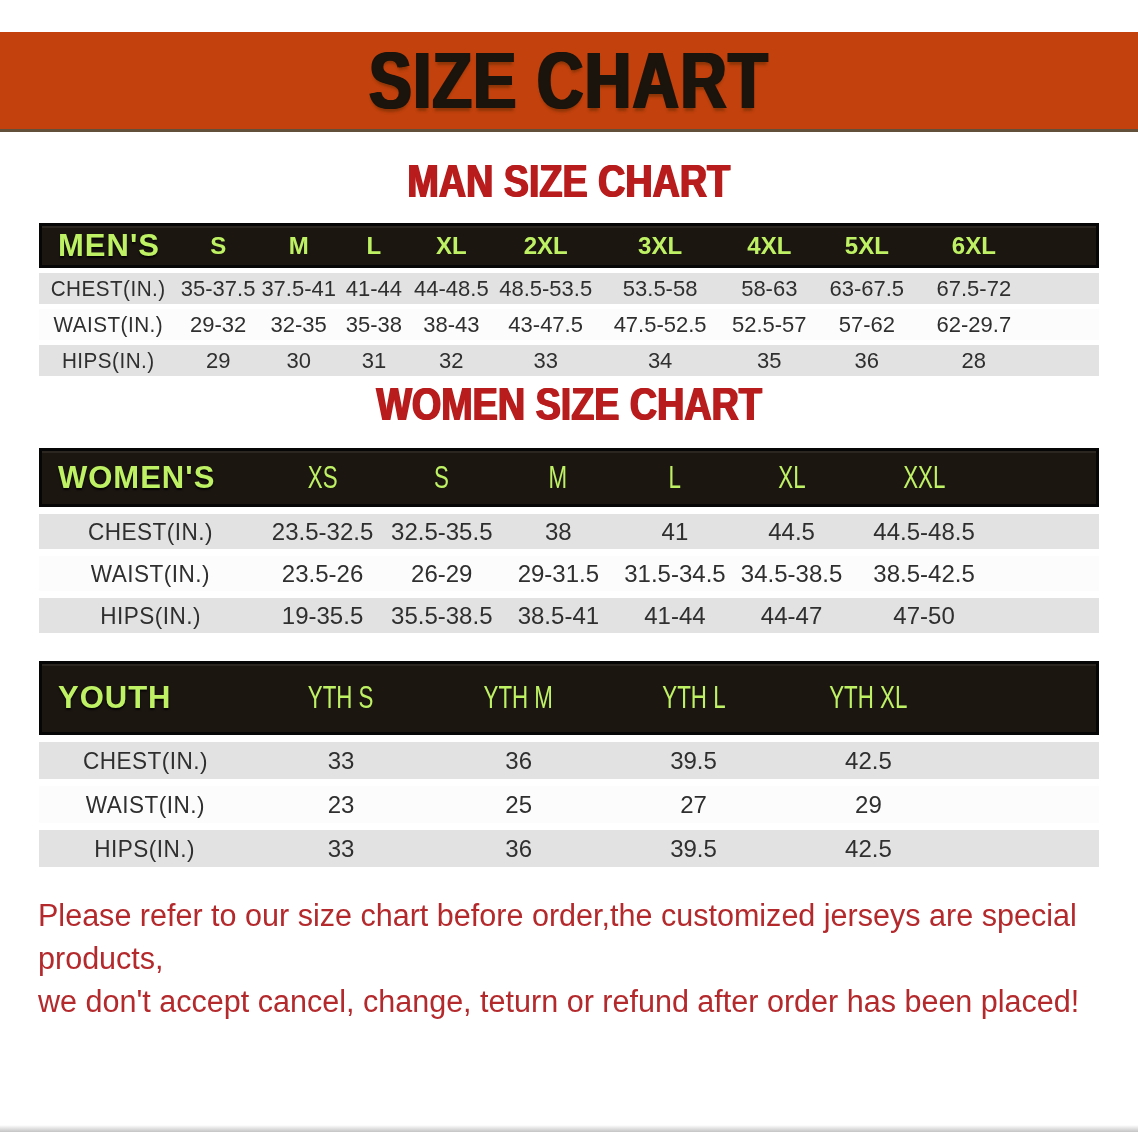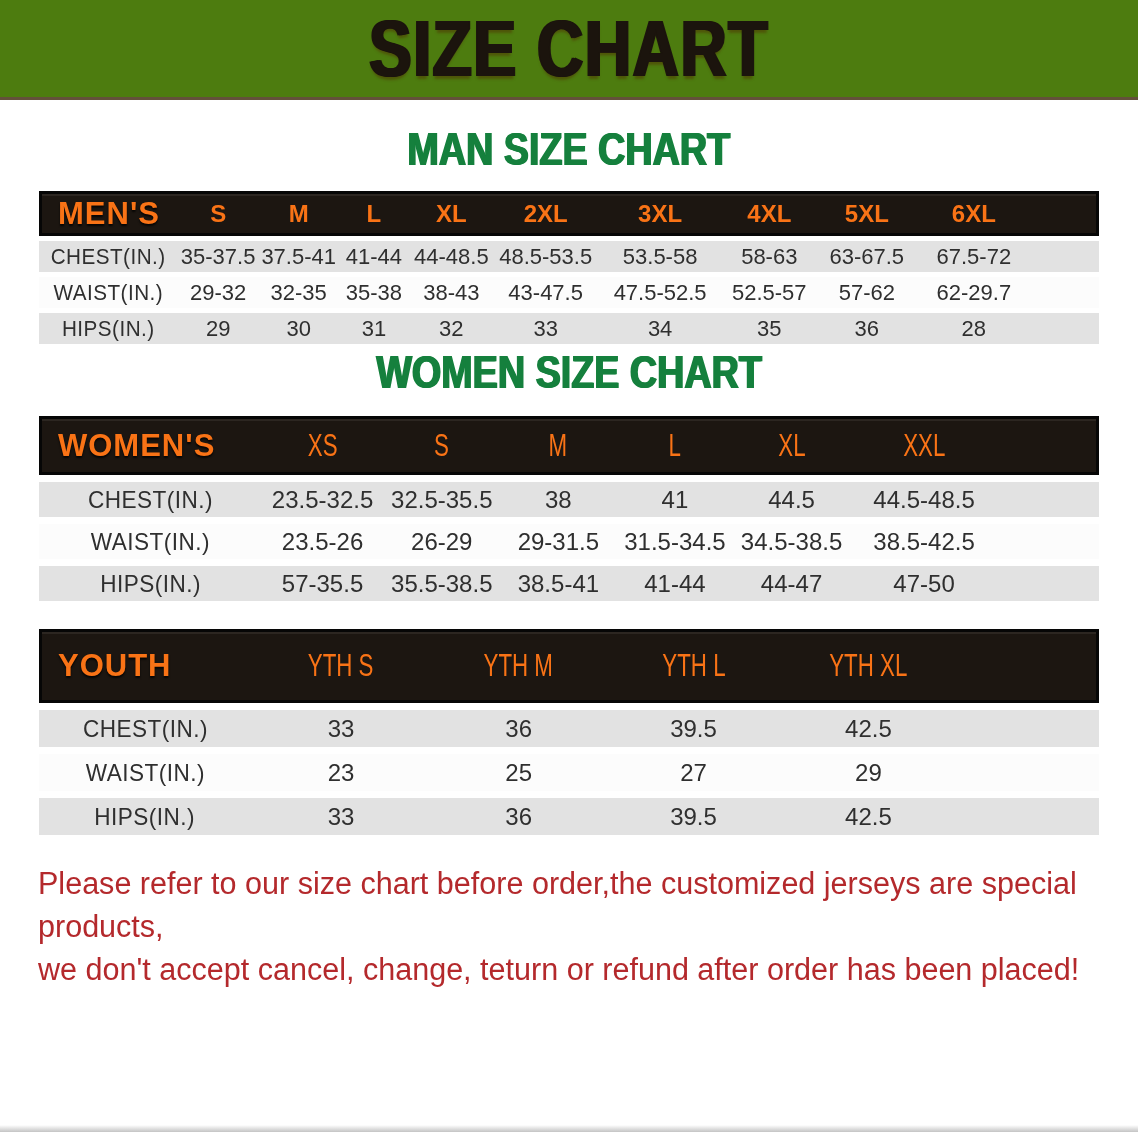--- a/index.html
+++ b/index.html
@@ -8,35 +8,35 @@
     position:relative;
     width:1138px; height:1132px;
     overflow:hidden;
     background:#ffffff;
     font-family:"Liberation Sans", sans-serif;
   }
 
   
   .banner {
     height:100px;
-    background:#4d7c0f;
+    background:#c2410c;
     border-bottom:3px solid #63503a;
-    display:flex; align-items:center; justify-content:center;
+    display:flex; align-items:center; justify-content:center;margin-top:32px;
   }
   .banner-text {
     display:inline-block;
     font-size:80px; font-weight:700; line-height:1;
     color:#1b140d;
     letter-spacing:2px;
     transform:scaleX(0.80);
     text-shadow: 2px 0 0 #1b140d, -2px 0 0 #1b140d, 0 3px 3px rgba(80,40,0,0.45);
   }
 
   
-  .section-title { text-align:center; color:#15803d; }
+  .section-title { text-align:center; color:#b91c1c; }
   .section-title > span {
     display:inline-block;
     font-size:46px; font-weight:700; line-height:1;
     transform:scaleX(0.82);
     text-shadow:1px 0 0 currentColor, -1px 0 0 currentColor;
   }
   .t-men   { margin-top:26px; }
   .t-women { }
   .t-youth { margin-top:52px; }
 
@@ -48,21 +48,21 @@
     table-layout:fixed;
   }
   .men-table   { border-spacing:0 5px; }
   .women-table { border-spacing:0 7px; margin-top:12px; }
   .youth-table { border-spacing:0 7px; margin-top:16px; }
 
   th, td { text-align:center; vertical-align:middle; padding:0; overflow:hidden; white-space:nowrap; }
 
   thead th {
     background:#1c1611;
-    color:#f97316;
+    color:#bef264;
     border-top:3px solid #060606;
     border-bottom:3px solid #060606;
     box-shadow: inset 0 2px 0 rgba(255,255,255,0.07);
   }
   thead th.corner { text-align:left; padding-left:16px; border-left:3px solid #060606; }
   thead th.spacer-h { border-right:3px solid #060606; }
   .corner span { font-size:31px; font-weight:700; letter-spacing:1px; text-shadow:0 2px 2px rgba(0,0,0,0.8); }
 
   .men-table   thead th { height:45px; }
   .women-table thead th { height:59px; }
@@ -225,21 +225,21 @@
           <td class="val"><span>23.5-26</span></td>
           <td class="val"><span>26-29</span></td>
           <td class="val"><span>29-31.5</span></td>
           <td class="val"><span>31.5-34.5</span></td>
           <td class="val"><span>34.5-38.5</span></td>
           <td class="val"><span>38.5-42.5</span></td>
           <td class="val spacer"></td>
         </tr>
         <tr>
           <td class="rowlabel"><span>HIPS(IN.)</span></td>
-          <td class="val"><span>57-35.5</span></td>
+          <td class="val"><span>19-35.5</span></td>
           <td class="val"><span>35.5-38.5</span></td>
           <td class="val"><span>38.5-41</span></td>
           <td class="val"><span>41-44</span></td>
           <td class="val"><span>44-47</span></td>
           <td class="val"><span>47-50</span></td>
           <td class="val spacer"></td>
         </tr>
       </tbody>
     </table>
 

